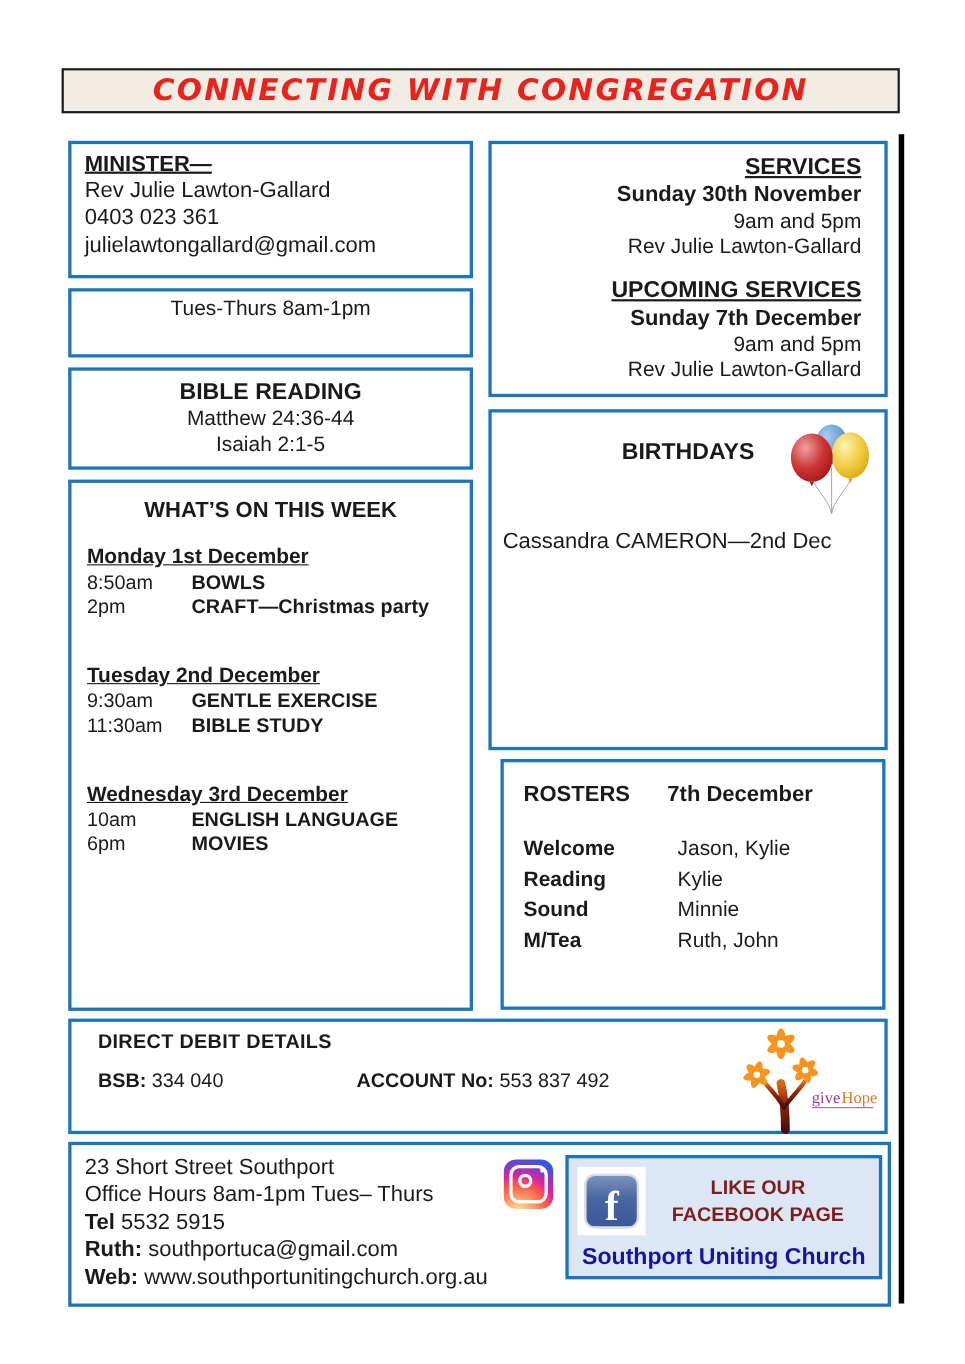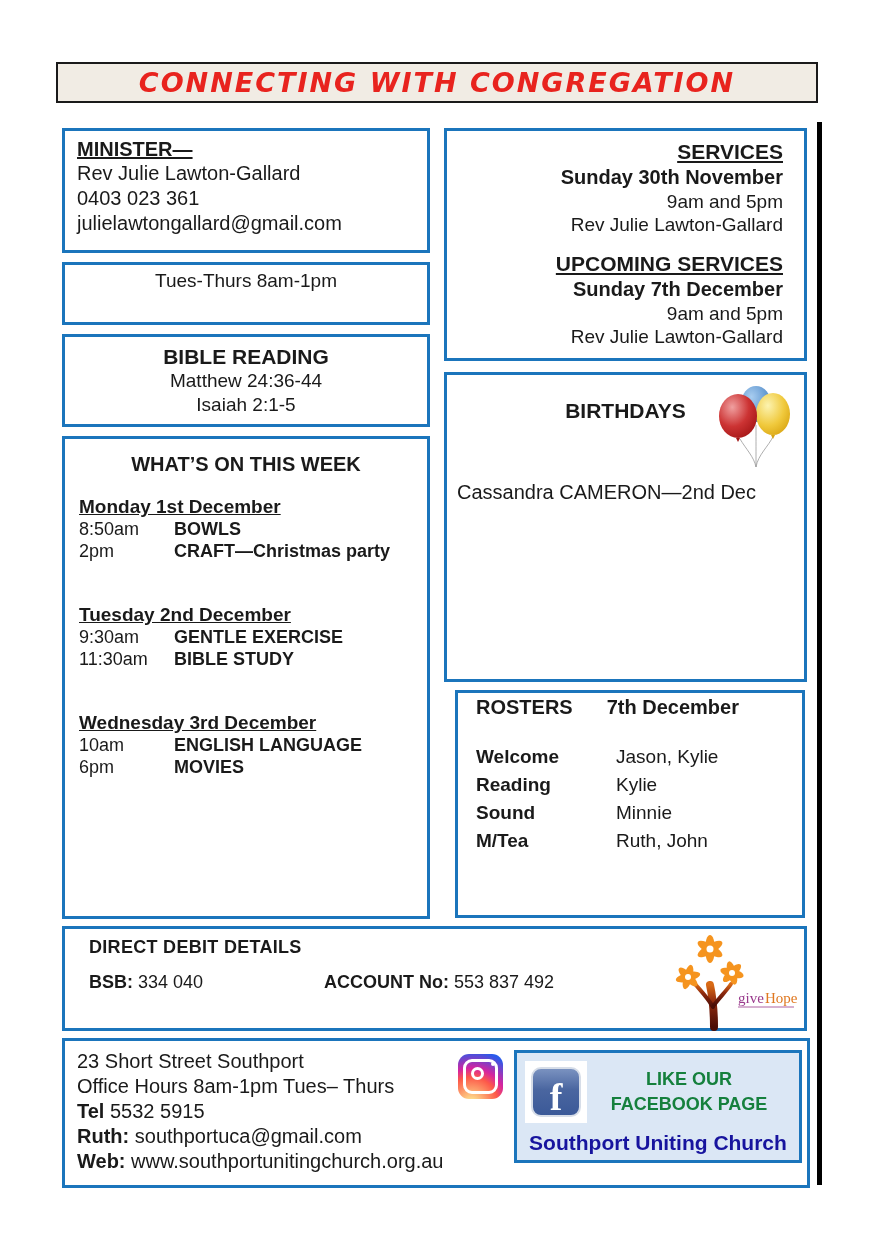--- a/index.html
+++ b/index.html
@@ -49,21 +49,21 @@
   .svc-line { font-size:19px; line-height:23px; }
   .svc-gap { height:15px; }
 
   
   .birthdays-box { left:444px; top:372px; width:363px; height:310px; }
   .bday-heading { text-align:center; font-size:21px; font-weight:bold; margin-top:24px; }
   .bday-entry { font-size:20px; margin:58px 0 0 10px; }
   .balloons { position:absolute; right:10px; top:8px; }
 
   
-  .rosters-box { left:455px; top:690px; width:350px; height:228px; padding:3px 18px; }
+  .rosters-box { left:455px; top:690px; width:350px; height:228px; padding:18px 18px; }
   .roster-heading-row { display:flex; gap:34px; font-size:20px; font-weight:bold; margin-bottom:24px; }
   .roster-row { display:flex; font-size:19px; line-height:28px; }
   .roster-role { width:140px; flex:none; font-weight:bold; }
 
   
   .dd-box { left:62px; top:926px; width:745px; height:105px; padding:8px 24px; }
   .dd-heading { font-size:18px; font-weight:bold; letter-spacing:0.3px; }
   .dd-grid { margin-top:10px; font-size:18px; line-height:28px; width:600px; }
   .dd-row { display:flex; }
   .dd-cell1 { width:235px; flex:none; }
@@ -86,21 +86,21 @@
 
   
   .fb-box { position:absolute; left:514px; top:1050px; width:288px; height:113px;
     background:#dbe7f5; border:3px solid #1b75bc; padding:8px; }
   .fb-top { display:flex; align-items:flex-start; }
   .fb-icon-wrap { background:#ffffff; width:62px; height:62px; padding:6px; flex:none; }
   .fb-icon { width:50px; height:50px; border-radius:10px;
     background:linear-gradient(#7a92c0 0%, #4a66a0 45%, #3b5998 100%);
     border:2px solid #d6dde8; display:flex; align-items:center; justify-content:center; }
   .fb-f { color:#fff; font-family:"Liberation Serif", serif; font-weight:bold; font-size:38px; line-height:1; margin-top:10px; }
-  .fb-like { flex:1; text-align:center; color:#15803d; font-weight:bold; font-size:18px; line-height:25px; margin-top:6px; }
+  .fb-like { flex:1; text-align:center; color:#7f1d1d; font-weight:bold; font-size:18px; line-height:25px; margin-top:6px; }
   .fb-name { text-align:center; color:#17149e; font-weight:bold; font-size:21px; margin-top:8px; }
 </style>
 </head>
 <body>
 
 <div class="page">
 
   <div class="header-box">
     <span class="header-title">CONNECTING WITH CONGREGATION</span>
   </div>

